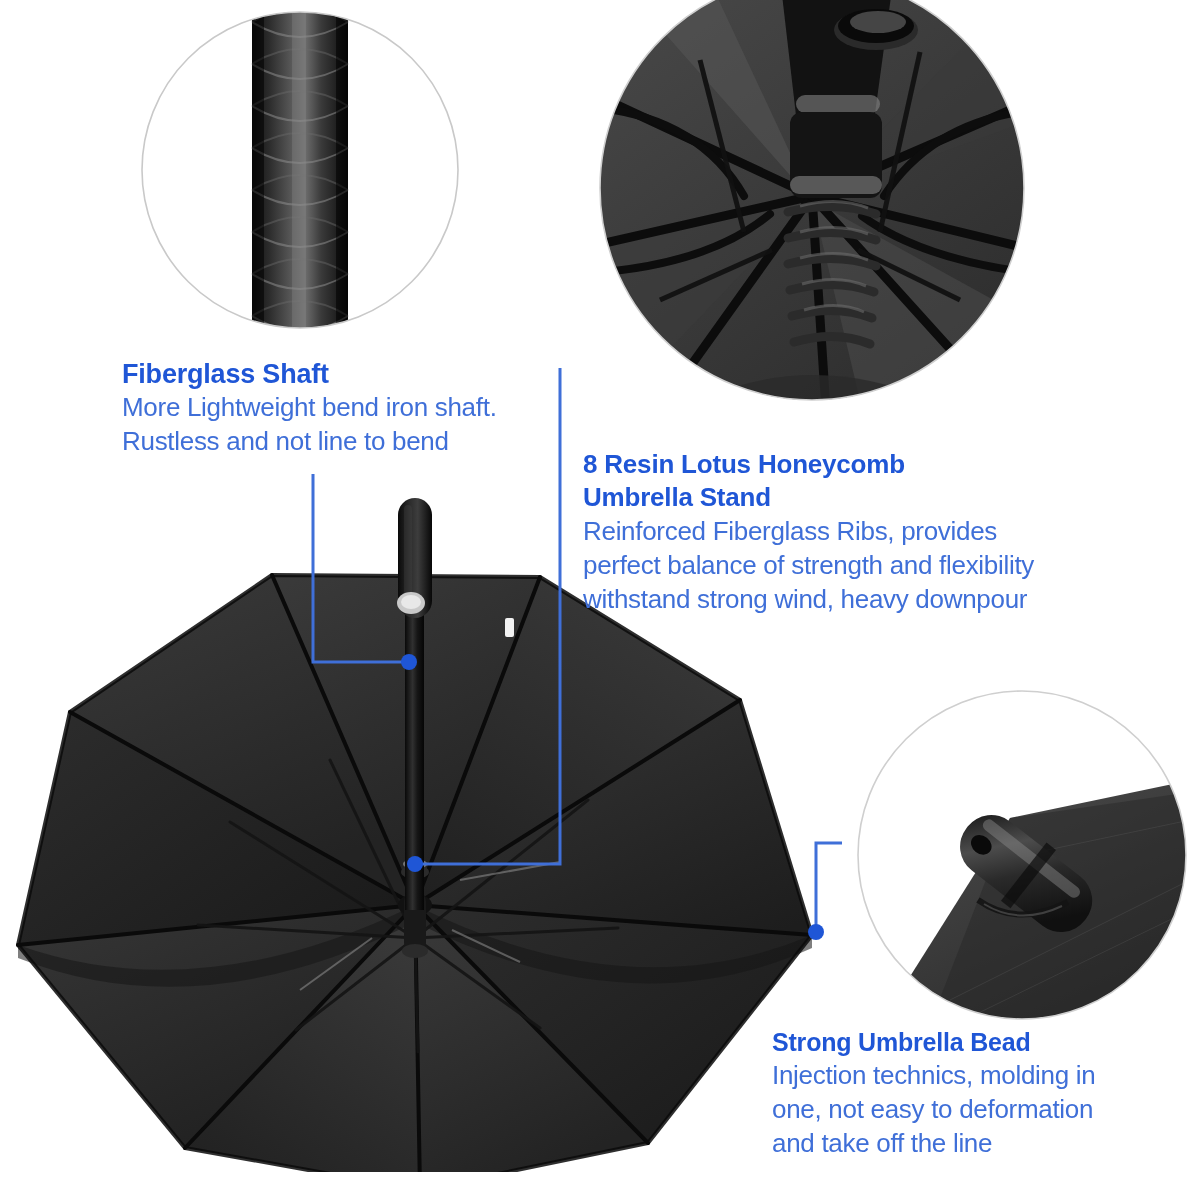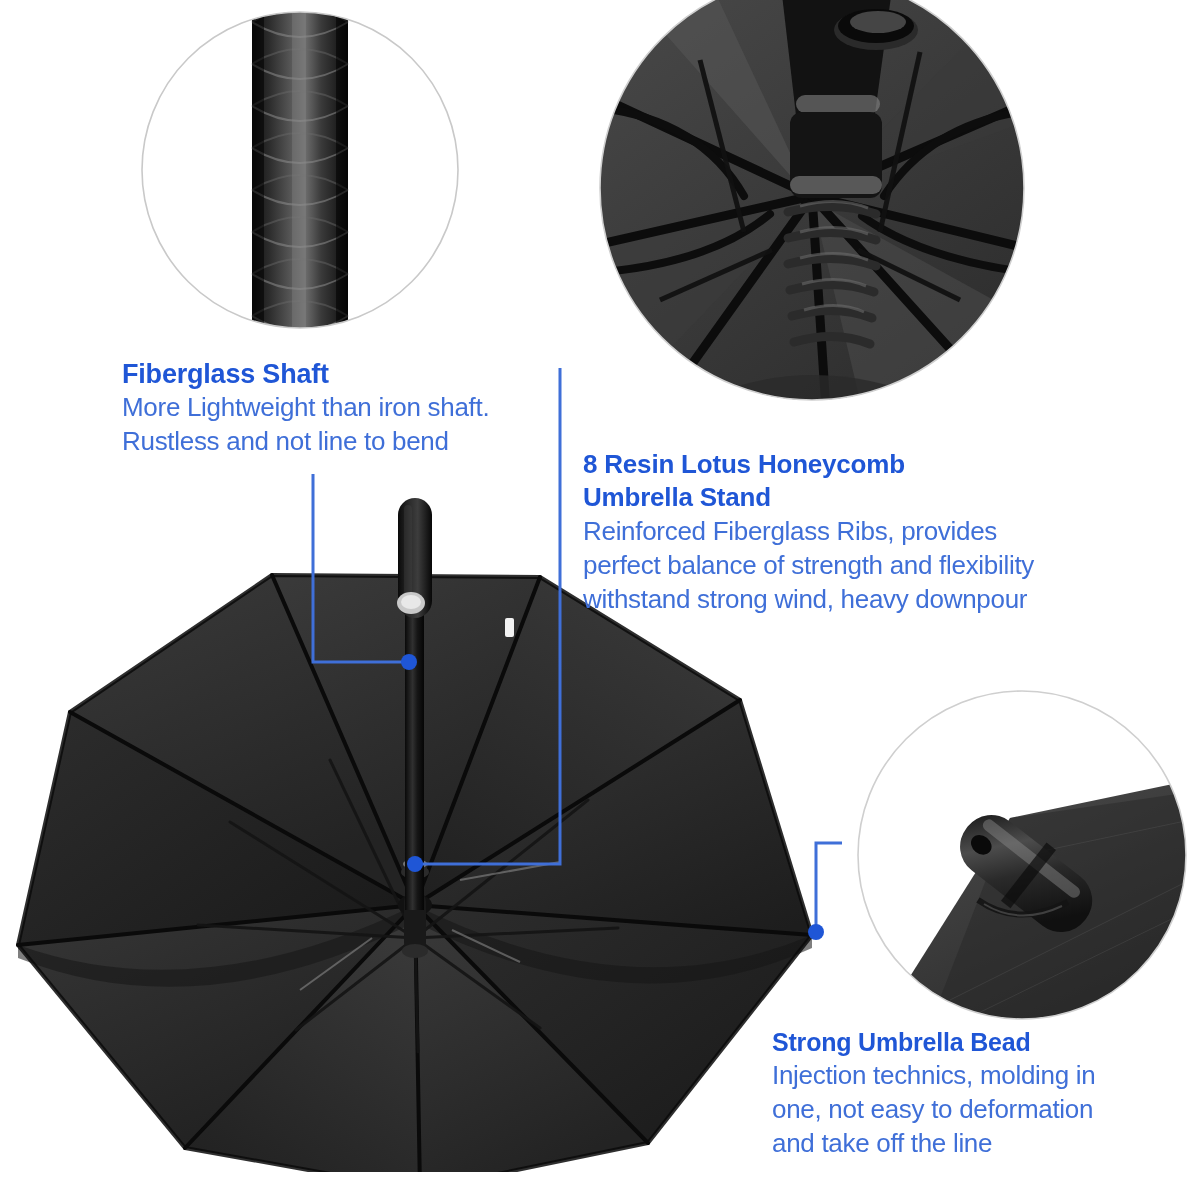--- a/index.html
+++ b/index.html
@@ -374,21 +374,21 @@
     </g>
     <g fill="#1f56d6">
       <circle cx="409" cy="662" r="8"></circle>
       <circle cx="415" cy="864" r="8"></circle>
       <circle cx="816" cy="932" r="8"></circle>
     </g>
   </svg>
 
   <div class="callout" id="callout-fiberglass">
     <div class="heading">Fiberglass Shaft</div>
-    <div class="body-line">More Lightweight than iron shaft.</div>
+    <div class="body-line">More Lightweight bend iron shaft.</div>
     <div class="body-line">Rustless and not line to bend</div>
   </div>
 
   <div class="callout" id="callout-stand">
     <div class="heading">8 Resin Lotus Honeycomb</div>
     <div class="heading">Umbrella Stand</div>
     <div class="body-line">Reinforced Fiberglass Ribs, provides</div>
     <div class="body-line">perfect balance of strength and flexibility</div>
     <div class="body-line">withstand strong wind, heavy downpour</div>
   </div>

